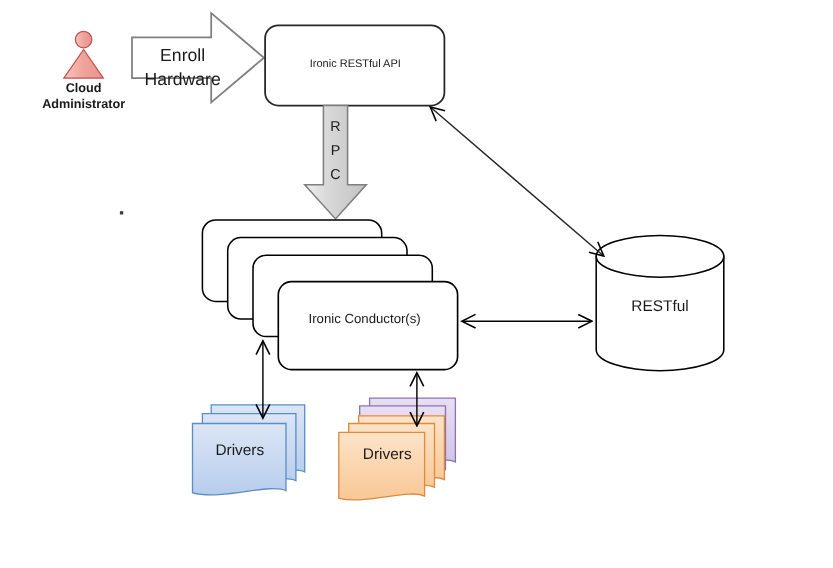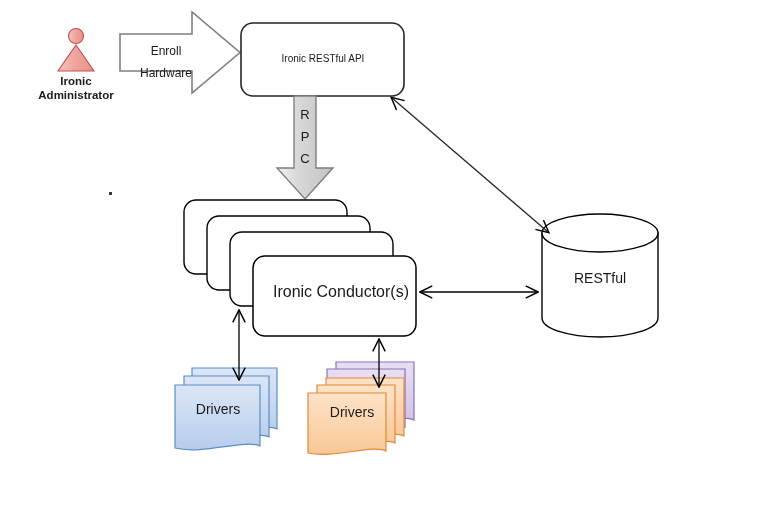--- a/index.html
+++ b/index.html
@@ -37,21 +37,21 @@
     width: 124px;
     font-size: 11.5px;
     font-weight: bold;
     line-height: 14px;
     text-align: center;
   }
   #enroll-label {
     left: 120px;
     top: 40px;
     width: 92px;
-    font-size: 12px;
+    font-size: 16px;
     line-height: 22px;
     text-align: center;
   }
   #api-label {
     left: 244px;
     top: 53px;
     width: 158px;
     font-size: 10px;
     text-align: center;
   }
@@ -60,22 +60,22 @@
     top: 104px;
     width: 24px;
     font-size: 13px;
     line-height: 22px;
     text-align: center;
   }
   #conductor-label {
     left: 254px;
     top: 283px;
     width: 155px;
-    font-size: 16px;
-    text-align: right;
+    font-size: 12px;
+    text-align: center;
   }
   #database-label {
     left: 540px;
     top: 270px;
     width: 120px;
     font-size: 14px;
     text-align: center;
   }
   #drivers-blue-label {
     left: 178px;
@@ -185,21 +185,21 @@
       <line x1="239" y1="311" x2="239" y2="379" stroke="#000000" stroke-width="1.3" marker-start="url(#arrHeadStart)" marker-end="url(#arrHeadEnd)"></line>
     </g>
 
     <g>
       <line x1="379" y1="340" x2="379" y2="386" stroke="#000000" stroke-width="1.3" marker-start="url(#arrHeadStart)" marker-end="url(#arrHeadEnd)"></line>
     </g>
 
     <rect x="109" y="192" width="3" height="3" fill="#3a3a3a"></rect>
   </svg>
 
-  <div class="lbl" id="actor-label">Ironic
+  <div class="lbl" id="actor-label">Cloud
 Administrator</div>
 
   <div class="lbl" id="enroll-label">Enroll
 Hardware</div>
 
   <div class="lbl" id="api-label">Ironic RESTful API</div>
 
   <div class="lbl" id="rpc-label">R
 P
 C</div>

